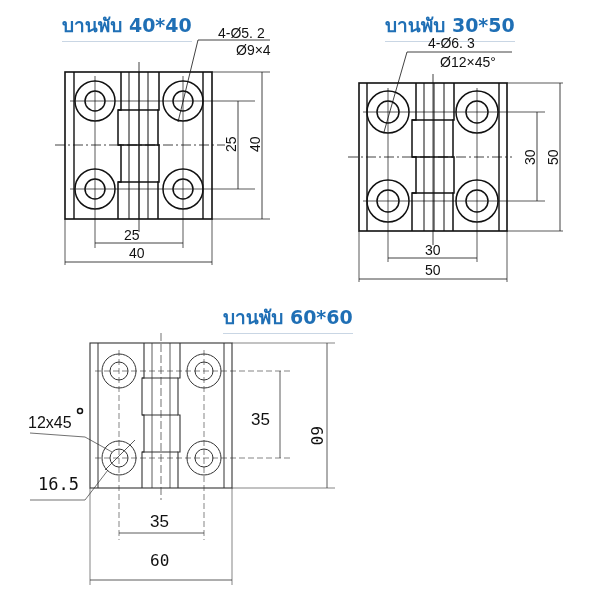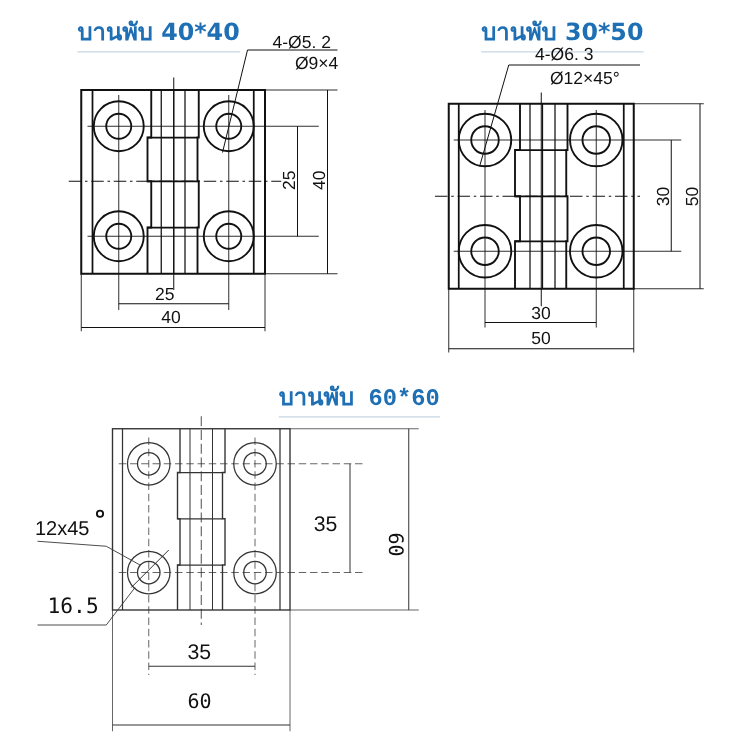--- a/index.html
+++ b/index.html
@@ -7,21 +7,21 @@
   .title { position:absolute; color:#1f6fb5; font-weight:bold; font-size:19px; border-bottom:1px solid #c9d6e4; padding-bottom:1px; white-space:nowrap; }
   svg { position:absolute; left:0; top:0; }
   .dim { font-family:"Liberation Sans", sans-serif; fill:#111; }
   .mono { font-family:"DejaVu Sans Mono", monospace; fill:#111; }
 </style>
 </head>
 <body>
 
 <div class="title" style="left:62px;top:10px;">บานพับ 40*40</div>
 <div class="title" style="left:385px;top:10px;">บานพับ 30*50</div>
-<div class="title" style="left:223px;top:302px;font-family:Liberation Mono, monospace;">บานพับ 60*60</div>
+<div class="title" style="left:223px;top:302px;">บานพับ 60*60</div>
 
 <svg width="600" height="600" viewBox="0 0 600 600">
 
   <g stroke="#111" fill="none">
     <rect x="65" y="72" width="147" height="147" stroke-width="1.6"></rect>
     <line x1="74" y1="72" x2="74" y2="219" stroke-width="1.4"></line>
     <line x1="203" y1="72" x2="203" y2="219" stroke-width="1.4"></line>
 
     <path d="M121 72 V110 H118 V145 H121 V182 H118 V219" stroke-width="1.5"></path>
     <path d="M159 72 V110 H158 V145 H159 V182 H158 V219" stroke-width="1.5"></path>

